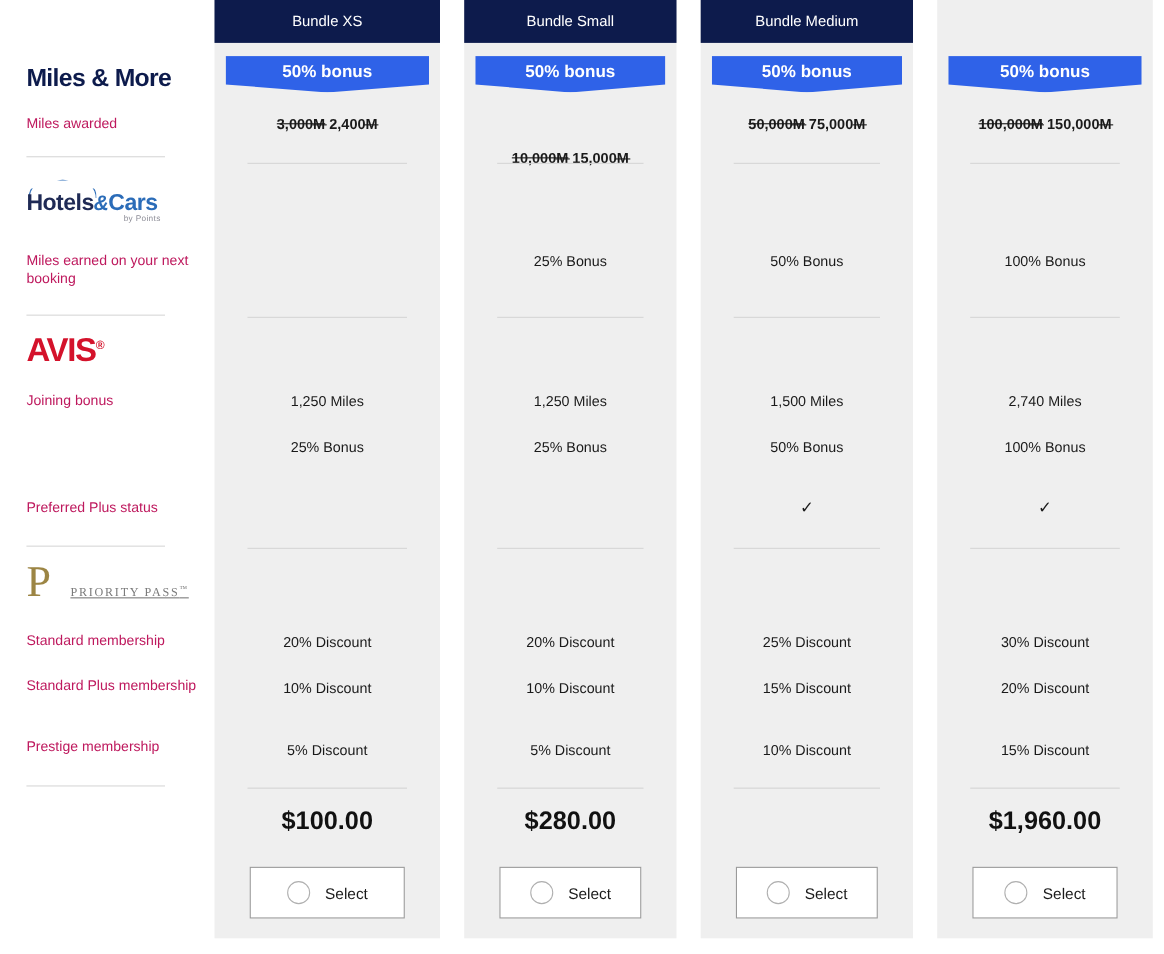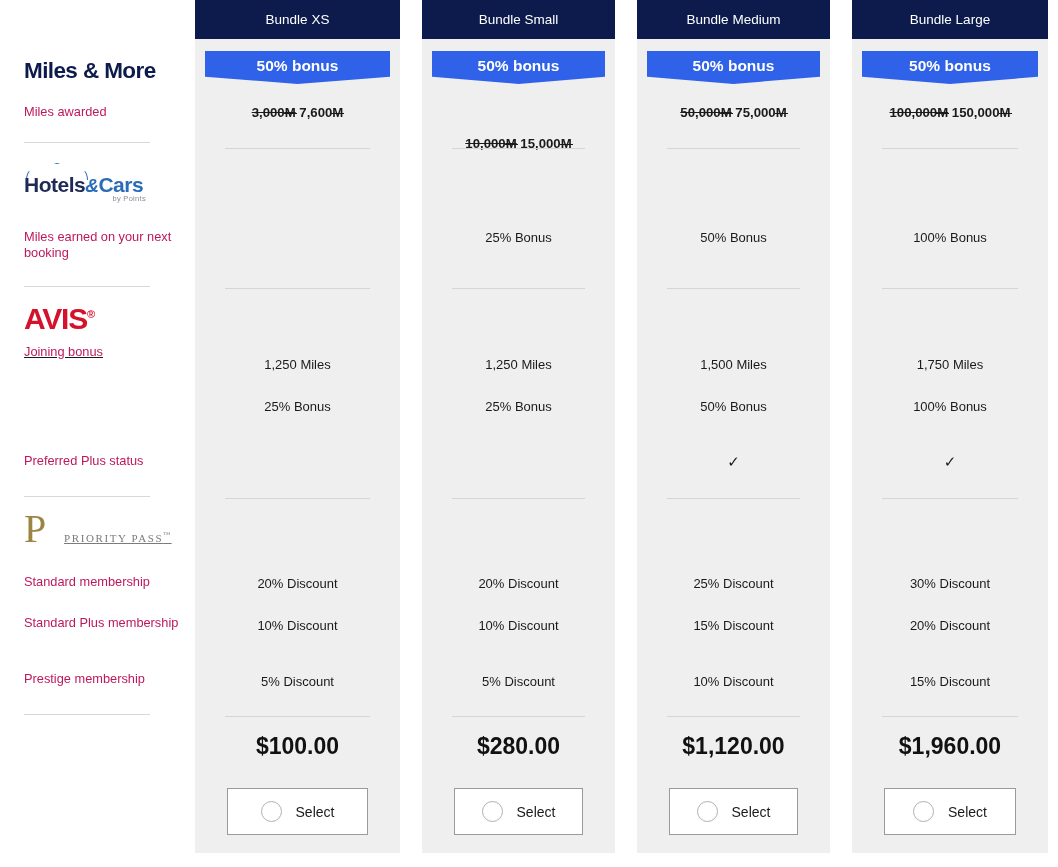--- a/index.html
+++ b/index.html
@@ -232,21 +232,21 @@
           <span class="w-hotels">Hotels</span><span class="w-amp">&amp;</span><span class="w-cars">Cars</span>
         </div>
         <div class="bypoints">by Points</div>
       </div>
     </div>
     <div class="divider" style="top:286px;"></div>
 
     <div class="lbl-group brand-logo" style="top:302px;">
       <div class="logo-avis"><span>AVIS</span><sup>®</sup></div>
     </div>
-    <div class="lbl-group" style="top:344px;text-decoration:underline;">
+    <div class="lbl-group" style="top:356px;">
       <div class="row-label">Joining bonus</div>
     </div>
     <div class="lbl-group" style="top:453px;">
       <div class="row-label">Preferred Plus status</div>
     </div>
     <div class="divider" style="top:496px;"></div>
 
     <div class="lbl-group brand-logo" style="top:513px;">
       <div class="logo-pp">
         <span class="pp-mono">P</span>
@@ -263,21 +263,21 @@
       <div class="row-label">Prestige membership</div>
     </div>
     <div class="divider" style="top:714px;"></div>
   </div>
 
   <div class="bundle c1">
     <div class="bundle-head">Bundle XS</div>
     <div class="bonus-banner">50% bonus</div>
     <div class="cell price-old-new" style="top:104px;">
       <span class="old">3,000</span><span class="mile-sym old">M</span>
-      <span>7,600</span><span class="mile-sym">M</span>
+      <span>2,400</span><span class="mile-sym">M</span>
     </div>
     <div class="col-divider" style="top:148px;"></div>
     <div class="cell" style="top:229px;"></div>
     <div class="col-divider" style="top:288px;"></div>
     <div class="cell" style="top:356px;">1,250 Miles</div>
     <div class="cell" style="top:398px;">25% Bonus</div>
     <div class="cell check" style="top:453px;"></div>
     <div class="col-divider" style="top:498px;"></div>
     <div class="cell" style="top:575px;">20% Discount</div>
     <div class="cell" style="top:617px;">10% Discount</div>
@@ -326,38 +326,36 @@
     <div class="cell" style="top:229px;">50% Bonus</div>
     <div class="col-divider" style="top:288px;"></div>
     <div class="cell" style="top:356px;">1,500 Miles</div>
     <div class="cell" style="top:398px;">50% Bonus</div>
     <div class="cell check" style="top:453px;">✓</div>
     <div class="col-divider" style="top:498px;"></div>
     <div class="cell" style="top:575px;">25% Discount</div>
     <div class="cell" style="top:617px;">15% Discount</div>
     <div class="cell" style="top:673px;">10% Discount</div>
     <div class="col-divider" style="top:716px;"></div>
-    <div class="total-price" style="top:733px;">$1,120.00</div>
     <div class="select-btn" style="top:788px;">
       <span class="radio"></span>
       <span class="select-label">Select</span>
     </div>
   </div>
 
   <div class="bundle c4">
-    <div class="bundle-head">Bundle Large</div>
     <div class="bonus-banner">50% bonus</div>
     <div class="cell price-old-new" style="top:104px;">
       <span class="old">100,000</span><span class="mile-sym old">M</span>
       <span>150,000</span><span class="mile-sym">M</span>
     </div>
     <div class="col-divider" style="top:148px;"></div>
     <div class="cell" style="top:229px;">100% Bonus</div>
     <div class="col-divider" style="top:288px;"></div>
-    <div class="cell" style="top:356px;">1,750 Miles</div>
+    <div class="cell" style="top:356px;">2,740 Miles</div>
     <div class="cell" style="top:398px;">100% Bonus</div>
     <div class="cell check" style="top:453px;">✓</div>
     <div class="col-divider" style="top:498px;"></div>
     <div class="cell" style="top:575px;">30% Discount</div>
     <div class="cell" style="top:617px;">20% Discount</div>
     <div class="cell" style="top:673px;">15% Discount</div>
     <div class="col-divider" style="top:716px;"></div>
     <div class="total-price" style="top:733px;">$1,960.00</div>
     <div class="select-btn" style="top:788px;">
       <span class="radio"></span>

